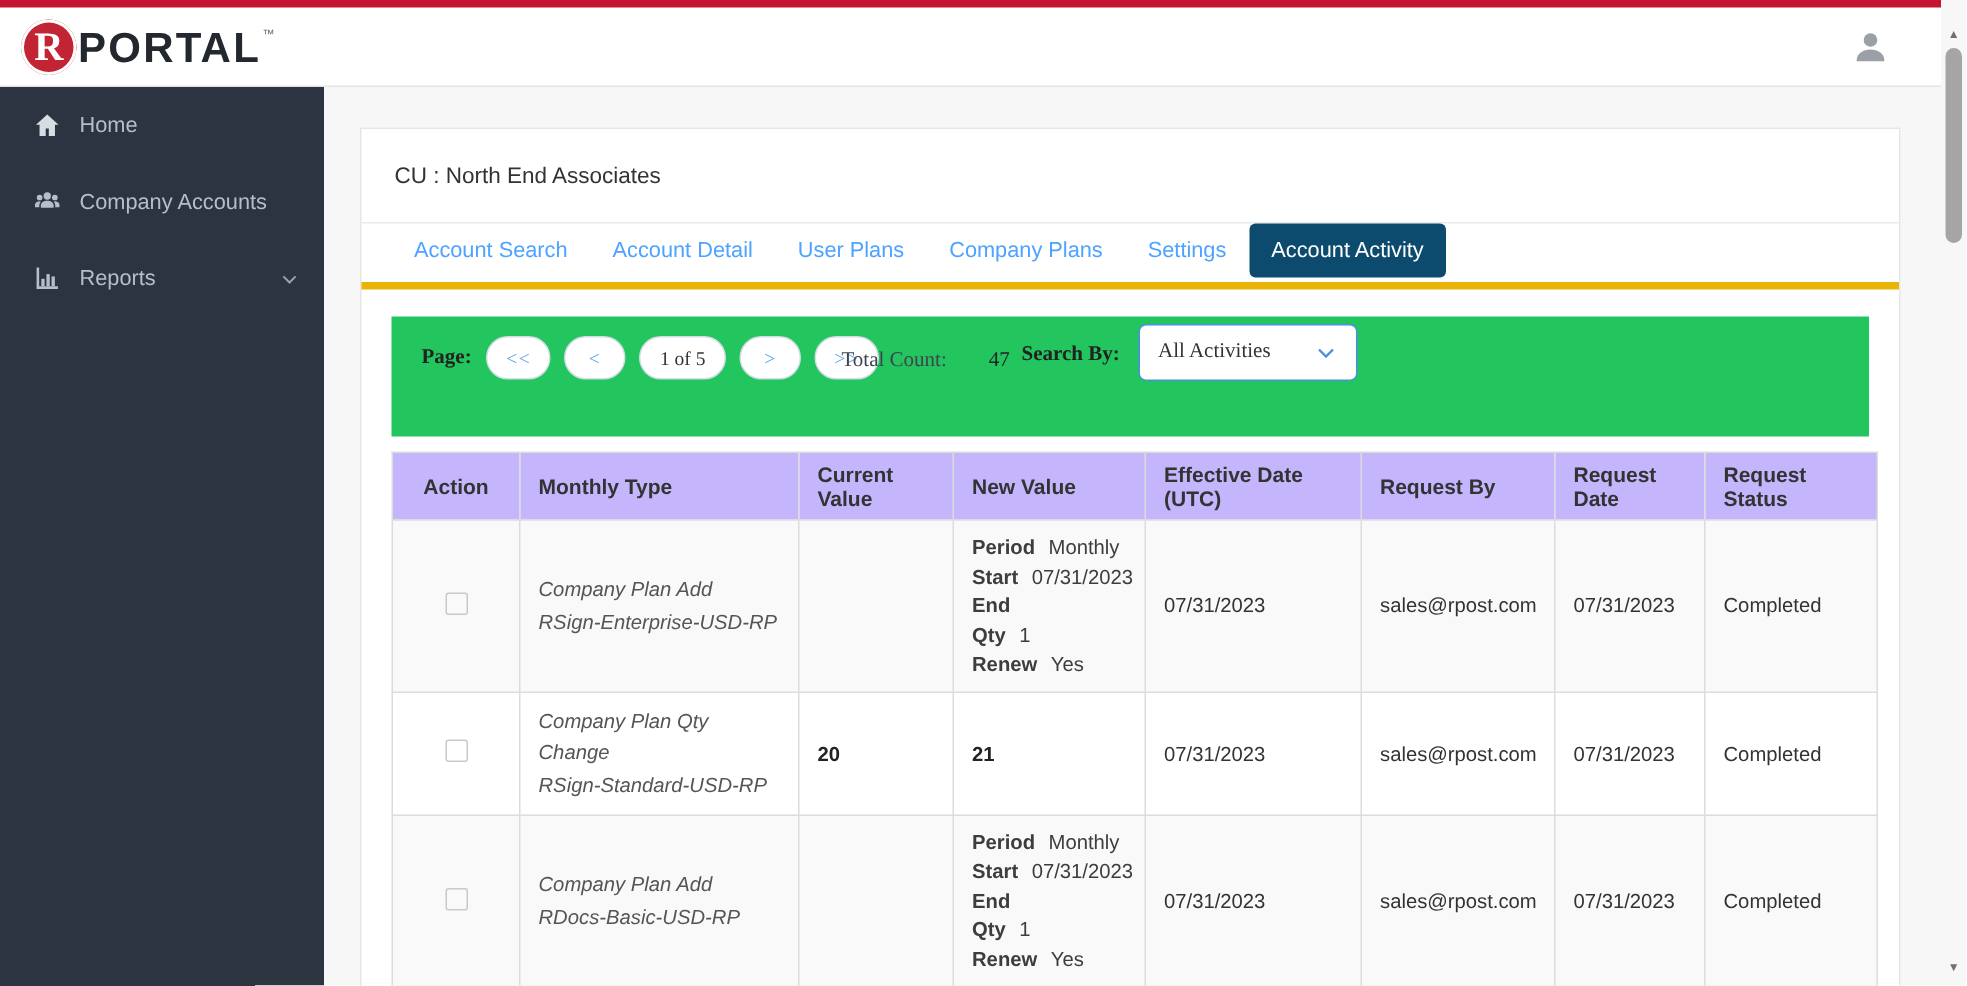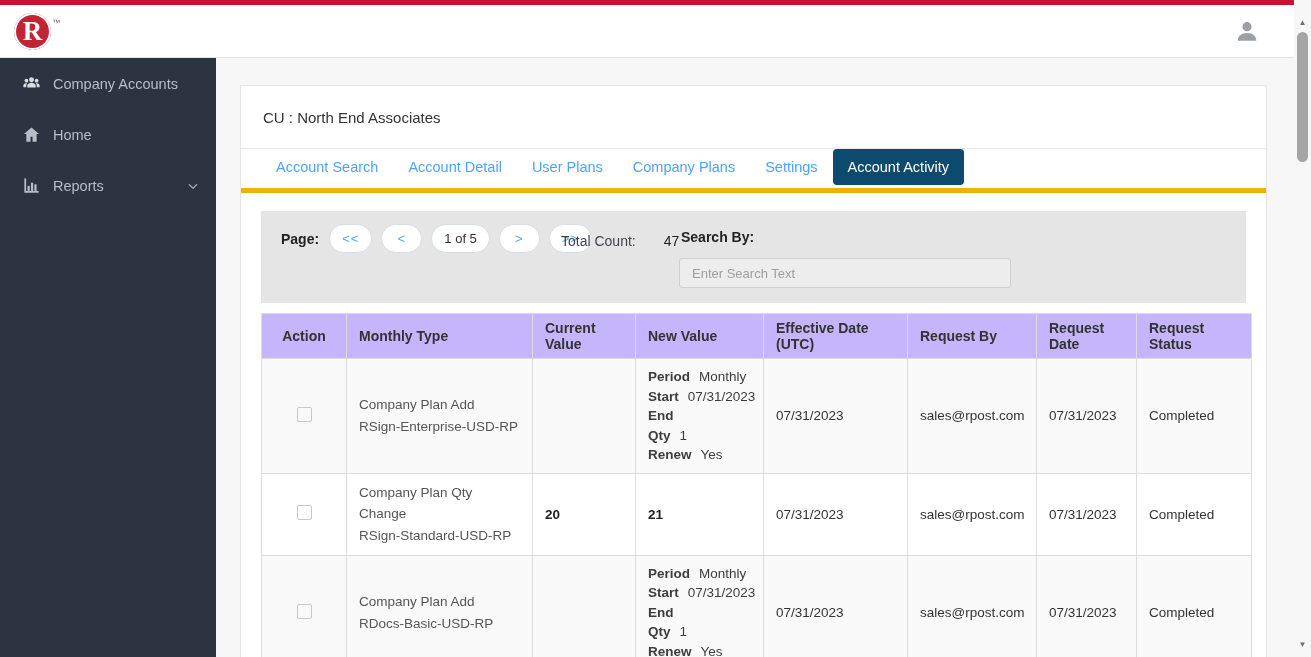--- a/index.html
+++ b/index.html
@@ -29,21 +29,21 @@
   .side-chevron{margin-left:auto;width:14px;height:14px;}
   .side-chevron svg{stroke:#98a1ab;fill:none;stroke-width:2.4;width:100%;height:100%;}
   
   .main{position:absolute;left:216px;top:58px;width:1078px;height:599px;background:#f7f7f7;}
   .card{position:absolute;left:24px;top:27px;width:1027px;min-height:640px;background:#fff;border:1px solid #e6e6e6;box-sizing:border-box;}
   .card-title{height:63px;display:flex;align-items:center;padding:0 22px;font-size:15px;color:#333;border-bottom:1px solid #eaeaea;box-sizing:border-box;}
   .tabs{height:44px;display:flex;align-items:flex-start;padding:0 20px;border-bottom:5px solid #eab308;box-sizing:border-box;}
   .tab{padding:10px 15px;font-size:14.5px;color:#4da3ff;cursor:pointer;white-space:nowrap;}
   .tab.active{background:#0c4a6e;color:#fff;border-radius:4px;}
   
-  .toolbar{position:relative;margin:18px 20px 0;height:92px;background:#e5e5e5;}
+  .toolbar{position:relative;margin:18px 20px 0;height:80px;background:#22c55e;font-family:Liberation Serif, serif;}
   .pg-group{position:absolute;left:20px;top:13px;display:flex;align-items:center;}
   .pg-label{font-weight:700;color:#222;font-size:14px;margin-right:10px;}
   .pill{height:29px;min-width:41px;padding:0 12px;background:#fff;border:1px solid #d4dde5;border-radius:15px;
     display:flex;align-items:center;justify-content:center;color:#58a8e8;font-size:13px;margin-right:9px;
     cursor:pointer;box-sizing:border-box;letter-spacing:1px;}
   .pill.indicator{color:#333;min-width:58px;letter-spacing:0;cursor:default;}
   .total-group{position:absolute;left:300px;top:22px;font-size:14px;color:#3f4450;}
   .total-value{margin-left:28px;color:#222;}
   .searchby-label{position:absolute;left:420px;top:18px;font-weight:700;font-size:14px;color:#222;}
   .dropdown{position:absolute;left:498px;top:5px;width:146px;height:38px;background:#fff;border:1.5px solid #4a90e2;border-radius:5px;
@@ -58,70 +58,71 @@
   table{width:100%;border-collapse:collapse;table-layout:fixed;}
   th,td{border:1px solid #dcdcdc;box-sizing:border-box;}
   th{font-size:14px;font-weight:700;color:#333;text-align:left;padding:6px 12px;height:31px;background:#c4b5fd;}
   th.center{text-align:center;}
   td{font-size:13.5px;color:#333;padding:8px 12px;vertical-align:middle;}
   tbody tr:nth-child(odd){background:#f9f9f9;}
   tr.r-tall{height:104px;}
   tr.r-tall2{height:102px;}
   tr.r-short{height:55px;}
   .c-action{text-align:center;}
-  .activity{color:#555;line-height:1.6;}
+  .activity{color:#555;line-height:1.6;font-style:italic;}
   .num{font-weight:700;color:#222;}
   .kv{display:flex;line-height:1.45;color:#3d3d3d;}
   .kv .k{font-weight:700;margin-right:9px;}
   input[type=checkbox]{appearance:none;-webkit-appearance:none;width:15px;height:15px;border:1px solid #c9c9c9;border-radius:2px;background:transparent;margin:0;cursor:pointer;}
   
   .scrollbar{position:absolute;right:0;top:0;width:17px;height:657px;background:#f7f7f8;z-index:7;}
   .sb-arrow{position:absolute;left:0;width:17px;height:12px;display:flex;align-items:center;justify-content:center;color:#707070;font-size:8px;cursor:pointer;}
   .sb-up{top:16px;}
   .sb-down{bottom:7px;}
   .sb-thumb{position:absolute;left:3px;top:32px;width:11px;height:130px;background:#a5a5a5;border-radius:6px;cursor:pointer;}
 </style>
 </head>
 <body>
 
 <div class="red-bar"></div>
 
 <div class="app-header">
   <div class="logo">
     <div class="logo-circle">R</div>
+    <div class="logo-name">PORTAL</div>
     <div class="logo-tm">™</div>
   </div>
   <div class="user-icon">
     <svg viewBox="0 0 24 24">
         <circle cx="12" cy="8" r="4.2"></circle>
         <path d="M3.5 20.5c0-4.2 3.8-6.7 8.5-6.7s8.5 2.5 8.5 6.7v.5h-17z"></path>
       </svg>
   </div>
 </div>
 
 <div class="sidebar">
+  <div class="side-item">
+    <span class="side-icon">
+      <svg viewBox="0 0 24 24">
+          <path d="M12 3l9.5 8.5h-3V21h-5.2v-6.2h-2.6V21H5.5v-9.5h-3z"></path>
+        </svg>
+    </span>
+    <span>Home</span>
+  </div>
   <div class="side-item">
     <span class="side-icon">
       <svg viewBox="0 0 24 24">
           <circle cx="12" cy="7.2" r="3.1"></circle>
           <circle cx="5.6" cy="8.4" r="2.4"></circle>
           <circle cx="18.4" cy="8.4" r="2.4"></circle>
           <path d="M12 11.2c-3 0-5.4 1.7-5.4 3.9V17h10.8v-1.9c0-2.2-2.4-3.9-5.4-3.9z"></path>
           <path d="M5 11.6c-1.9.3-3.3 1.5-3.3 3V16.6h3.6v-1.5c0-1.2.5-2.3 1.4-3.1-.5-.2-1.1-.4-1.7-.4zM19 11.6c1.9.3 3.3 1.5 3.3 3V16.6h-3.6v-1.5c0-1.2-.5-2.3-1.4-3.1.5-.2 1.1-.4 1.7-.4z"></path>
         </svg>
     </span>
     <span>Company Accounts</span>
-  </div>
-  <div class="side-item">
-    <span class="side-icon">
-      <svg viewBox="0 0 24 24">
-          <path d="M12 3l9.5 8.5h-3V21h-5.2v-6.2h-2.6V21H5.5v-9.5h-3z"></path>
-        </svg>
-    </span>
-    <span>Home</span>
   </div>
   <div class="side-item">
     <span class="side-icon">
       <svg viewBox="0 0 24 24">
           <path d="M3 3v18h18v-2.2H5.2V3z"></path>
           <rect x="7" y="12.5" width="2.8" height="6.3"></rect>
           <rect x="11.3" y="8.5" width="2.8" height="10.3"></rect>
           <rect x="15.6" y="10.5" width="2.8" height="8.3"></rect>
         </svg>
     </span>
@@ -154,21 +155,28 @@
         <span class="pill">&lt;&lt;</span>
         <span class="pill">&lt;</span>
         <span class="pill indicator">1 of 5</span>
         <span class="pill">&gt;</span>
         <span class="pill">&gt;&gt;</span>
       </div>
       <div class="total-group">
         <span>Total Count:</span><span class="total-value">47</span>
       </div>
       <div class="searchby-label">Search By:</div>
-      <input class="search-input" type="text" value="" placeholder="Enter Search Text" style="">
+      <div class="dropdown">
+        <span>All Activities</span>
+        <span class="dd-chevron">
+          <svg viewBox="0 0 24 24">
+              <path d="M5 9l7 7 7-7"></path>
+            </svg>
+        </span>
+      </div>
     </div>
 
     <div class="table-wrap">
       <table>
         <colgroup>
           <col style="width:85px">
             <col style="width:186px">
             <col style="width:103px">
             <col style="width:128px">
           <col style="width:144px">

